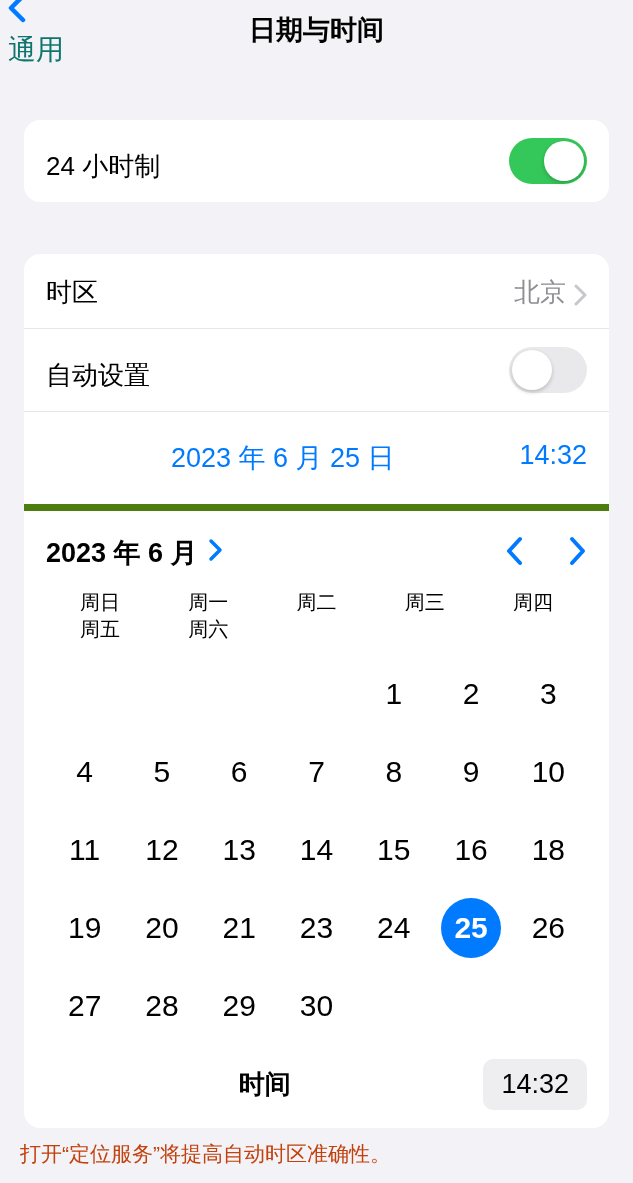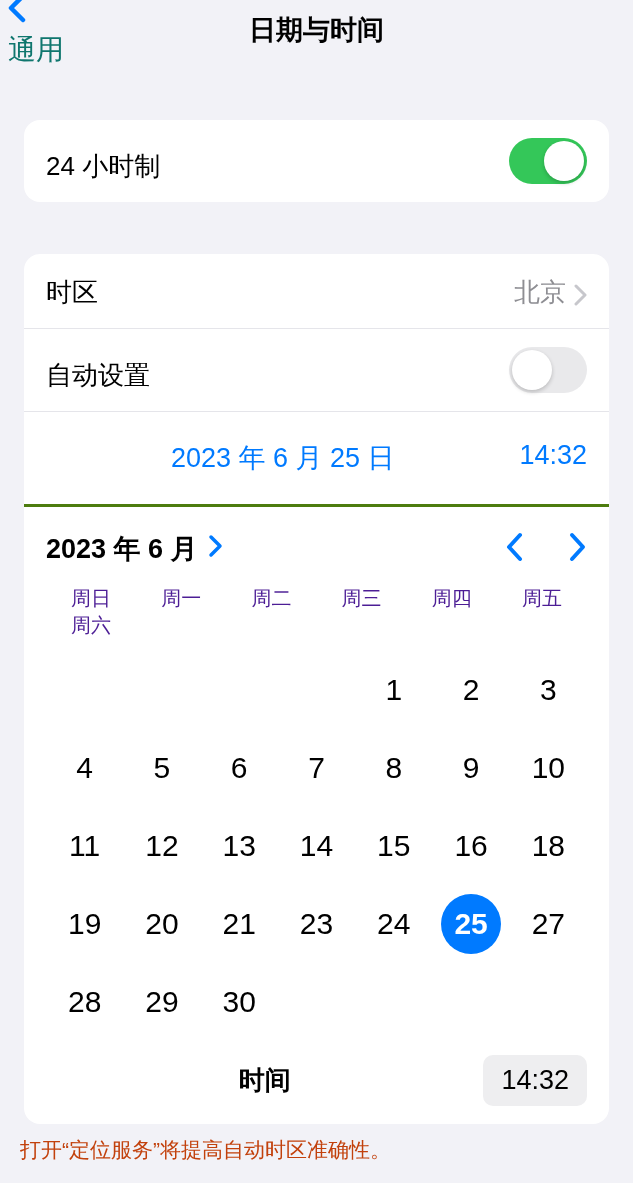--- a/index.html
+++ b/index.html
@@ -82,44 +82,44 @@
       cursor: pointer;
     }
     .time-btn {
       color: #007aff;
       font-size: 27px;
       cursor: pointer;
       margin-left: auto;
     }
     .cal {
       padding: 12px 22px 0 22px;
-      border-top: 3px solid #4d7c0f;
+      border-top: 7px solid #4d7c0f;
     }
     .cal-header {
       display: flex;
       align-items: center;
       padding: 12px 0 18px 0;
     }
     .cal-month {
       font-size: 27px;
       font-weight: 600;
       display: flex;
       align-items: center;
       cursor: pointer;
     }
     .cal-month-chevron { margin-left: 10px; }
     .cal-month-chevron svg { width: 15px; height: 24px; }
     .cal-nav { margin-left: auto; display: flex; gap: 42px; }
     .cal-nav-btn { cursor: pointer; }
     .cal-nav-btn svg { width: 20px; height: 32px; }
     .weekdays {
       display: grid;
-      grid-template-columns: repeat(6, 1fr);
+      grid-template-columns: repeat(5, 1fr);
       text-align: center;
-      color: #4c1d95;
+      color: #000000;
       font-size: 20px;
       padding-bottom: 12px;
     }
     .days {
       display: grid;
       grid-template-columns: repeat(7, 1fr);
       text-align: center;
     }
     .day {
       height: 78px;
@@ -315,20 +315,23 @@
         <div class="day">
           <span>23</span>
         </div>
         <div class="day">
           <span>24</span>
         </div>
         <div class="day selected">
           <span>25</span>
         </div>
         <div class="day">
+          <span>26</span>
+        </div>
+        <div class="day">
           <span>27</span>
         </div>
         <div class="day">
           <span>28</span>
         </div>
         <div class="day">
           <span>29</span>
         </div>
         <div class="day">
           <span>30</span>

